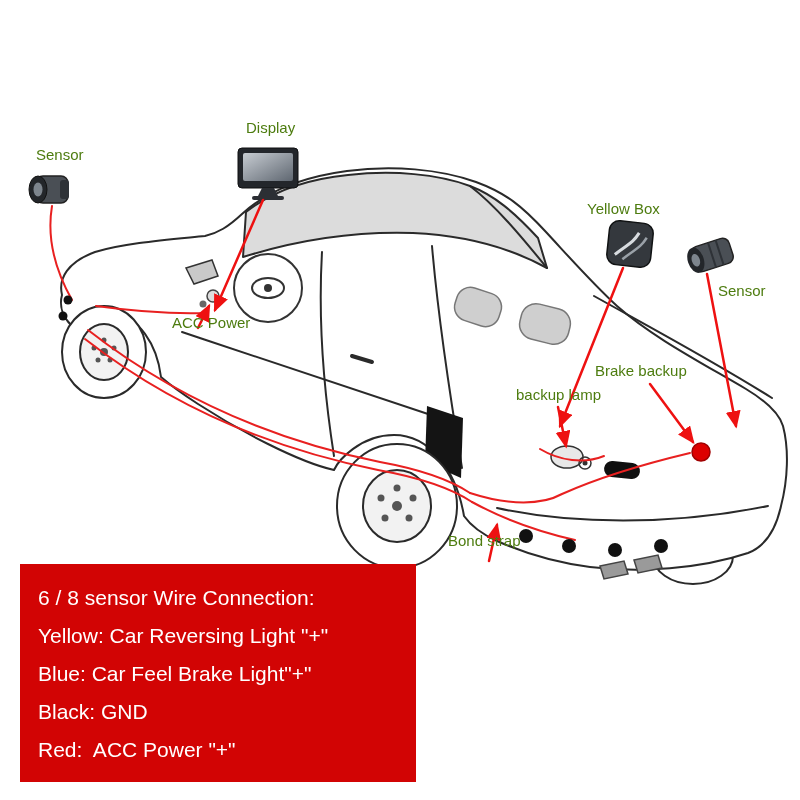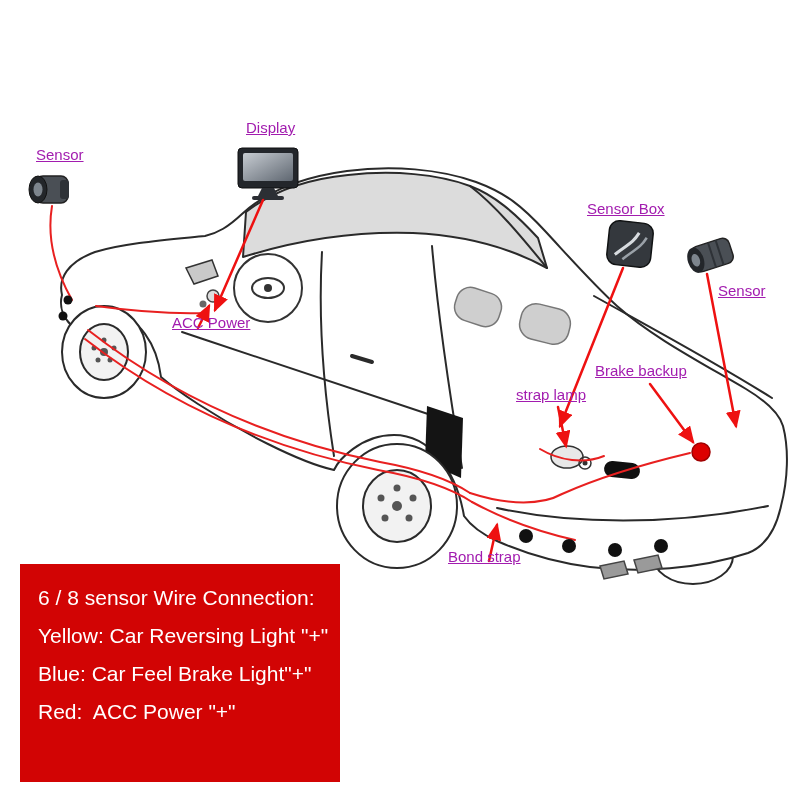--- a/index.html
+++ b/index.html
@@ -1,20 +1,20 @@
 <!DOCTYPE html>
 <html><head>
 <meta charset="utf-8">
 <style>
   html,body{margin:0;padding:0;background:#fff;}
   #stage{position:relative;width:800px;height:800px;background:#ffffff;overflow:hidden;
          font-family:"Liberation Sans",sans-serif;}
   #diagram-svg{position:absolute;left:0;top:0;}
-  .label{position:absolute;font-size:15px;color:#a21caf;white-space:nowrap;text-decoration:underline;}
-  #legend{position:absolute;left:20px;top:564px;width:320px;height:218px;
+  .label{position:absolute;font-size:15px;color:#4d7c0f;white-space:nowrap;}
+  #legend{position:absolute;left:20px;top:564px;width:396px;height:218px;
           background:#d20404;color:#ffffff;box-sizing:border-box;padding:15px 10px 0 18px;}
   .legend-line{font-size:21px;line-height:38px;white-space:pre-wrap;}
 </style>
 </head>
 <body>
 
 <div id="stage">
 
   <svg id="diagram-svg" width="800" height="800" viewBox="0 0 800 800">
     <defs>
@@ -155,26 +155,27 @@
       <path d="M707,274 L736,426" marker-end="url(#ah)"></path>
       <path d="M650,384 L693,442" marker-end="url(#ah)"></path>
       <path d="M558,407 L566,446" marker-end="url(#ah)"></path>
       <path d="M489,561 L497,525" marker-end="url(#ah)"></path>
     </g>
   </svg>
 
   <div class="label" style="left:36px;top:146px">Sensor</div>
   <div class="label" style="left:246px;top:119px">Display</div>
   <div class="label" style="left:172px;top:314px">ACC Power</div>
-  <div class="label" style="left:587px;top:200px">Sensor Box</div>
+  <div class="label" style="left:587px;top:200px">Yellow Box</div>
   <div class="label" style="left:718px;top:282px">Sensor</div>
   <div class="label" style="left:595px;top:362px">Brake backup</div>
-  <div class="label" style="left:516px;top:386px">strap lamp</div>
-  <div class="label" style="left:448px;top:548px">Bond strap</div>
+  <div class="label" style="left:516px;top:386px">backup lamp</div>
+  <div class="label" style="left:448px;top:532px">Bond strap</div>
 
   <div id="legend" style="background: rgb(210, 4, 4); color: rgb(255, 255, 255);">
     <div class="legend-line">6 / 8 sensor Wire Connection:</div>
     <div class="legend-line">Yellow: Car Reversing Light "+"</div>
     <div class="legend-line">Blue: Car Feel Brake Light"+"</div>
+    <div class="legend-line">Black: GND</div>
     <div class="legend-line">Red:  ACC Power "+"</div>
   </div>
 
 </div>
 
 </body></html>

